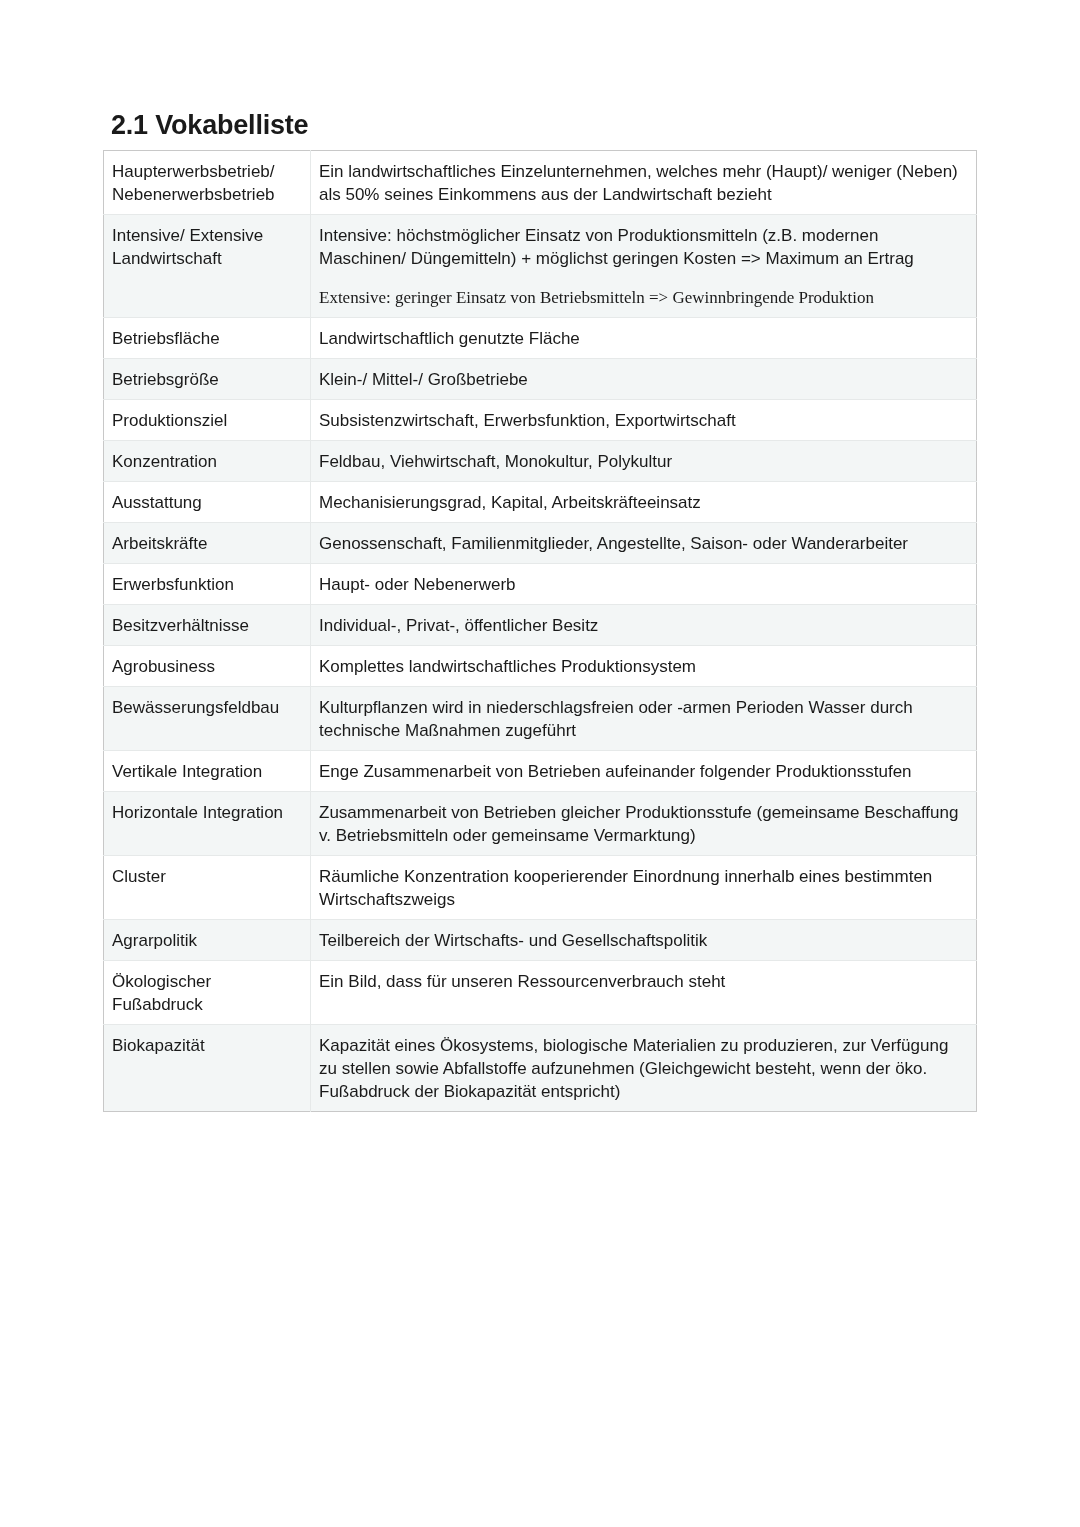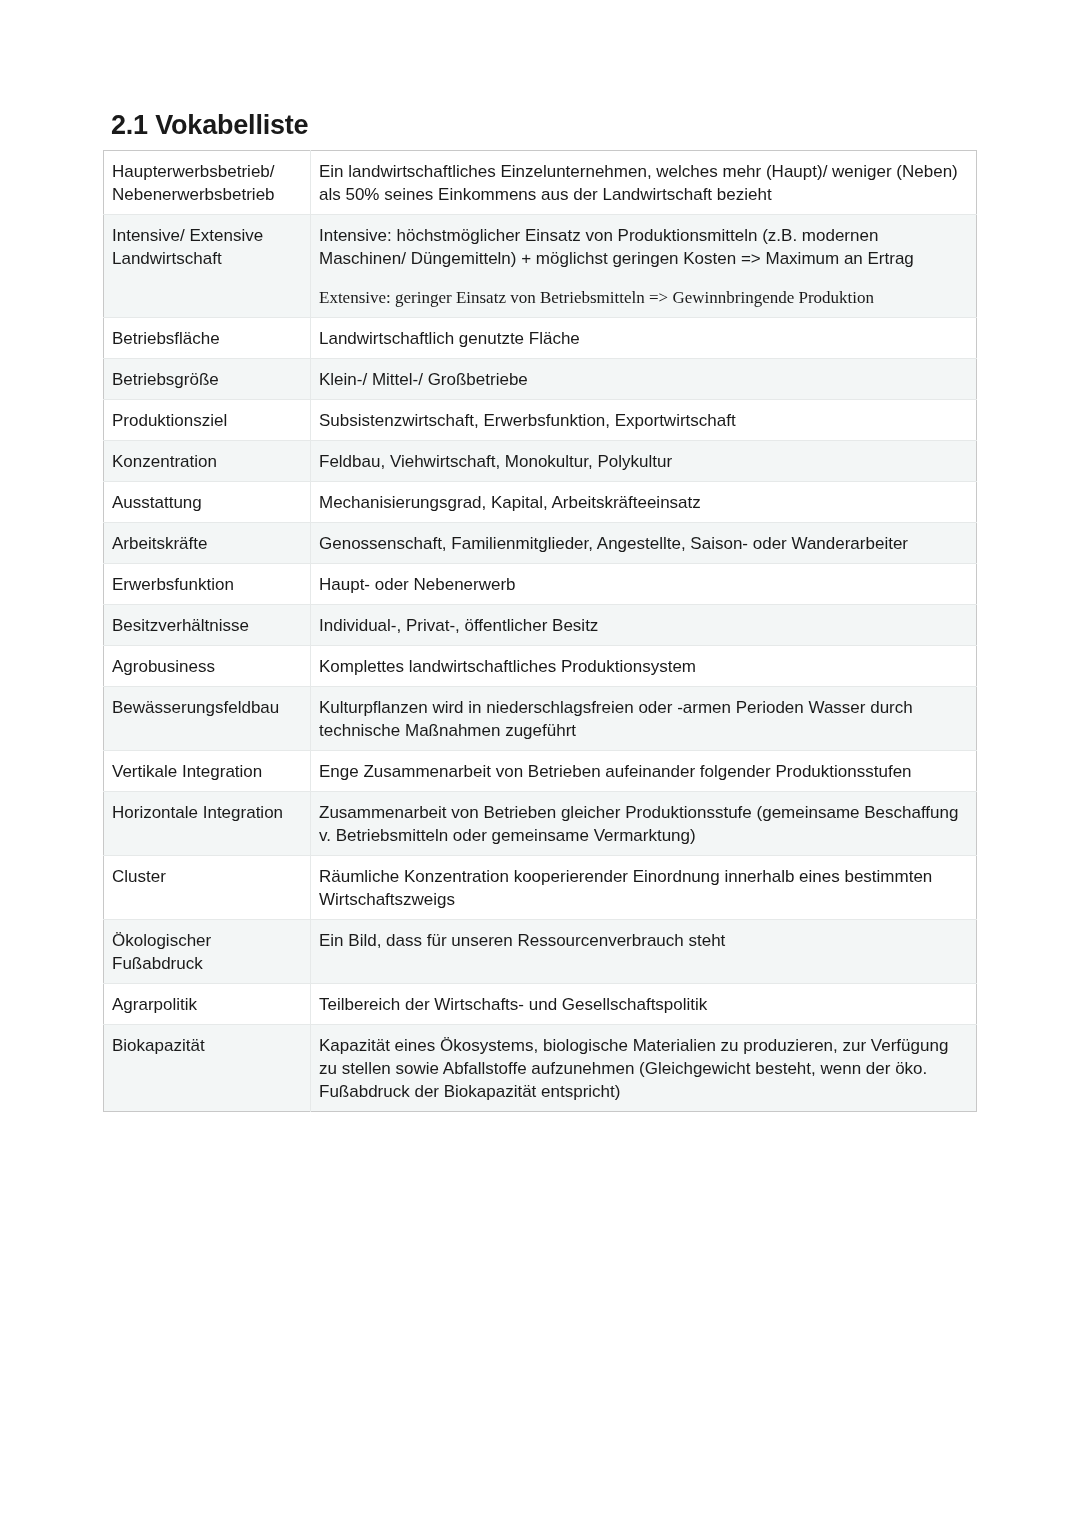--- a/index.html
+++ b/index.html
@@ -104,29 +104,29 @@
           <div class="para">Zusammenarbeit von Betrieben gleicher Produktionsstufe (gemeinsame Beschaffung v. Betriebsmitteln oder gemeinsame Vermarktung)</div>
         </td>
       </tr>
       <tr>
         <td class="term">Cluster</td>
         <td class="def">
           <div class="para">Räumliche Konzentration kooperierender Einordnung innerhalb eines bestimmten Wirtschaftszweigs</div>
         </td>
       </tr>
       <tr>
+        <td class="term">Agrarpolitik</td>
+        <td class="def">
+          <div class="para">Teilbereich der Wirtschafts- und Gesellschaftspolitik</div>
+        </td>
+      </tr>
+      <tr>
         <td class="term">Ökologischer Fußabdruck</td>
         <td class="def">
           <div class="para">Ein Bild, dass für unseren Ressourcenverbrauch steht</div>
-        </td>
-      </tr>
-      <tr>
-        <td class="term">Agrarpolitik</td>
-        <td class="def">
-          <div class="para">Teilbereich der Wirtschafts- und Gesellschaftspolitik</div>
         </td>
       </tr>
       <tr>
         <td class="term">Biokapazität</td>
         <td class="def">
           <div class="para">Kapazität eines Ökosystems, biologische Materialien zu produzieren, zur Verfügung zu stellen sowie Abfallstoffe aufzunehmen (Gleichgewicht besteht, wenn der öko. Fußabdruck der Biokapazität entspricht)</div>
         </td>
       </tr>
     </tbody>
 </table>

